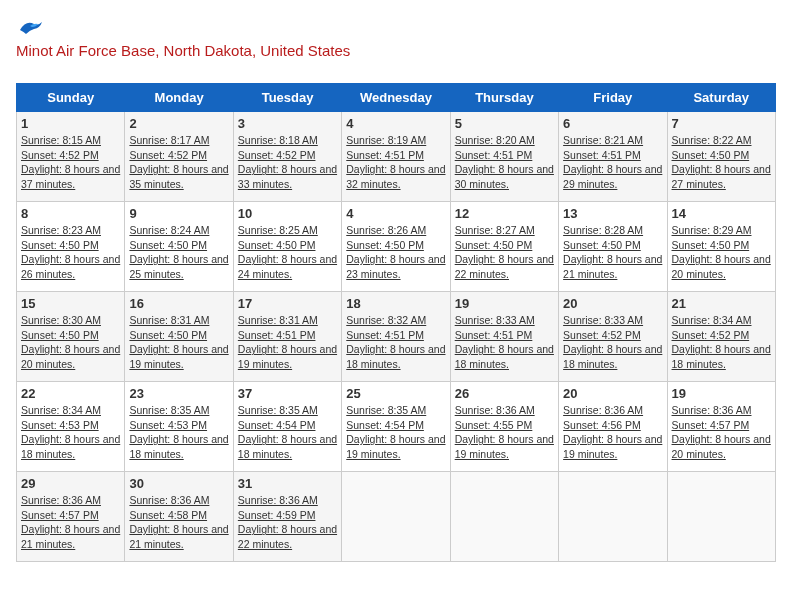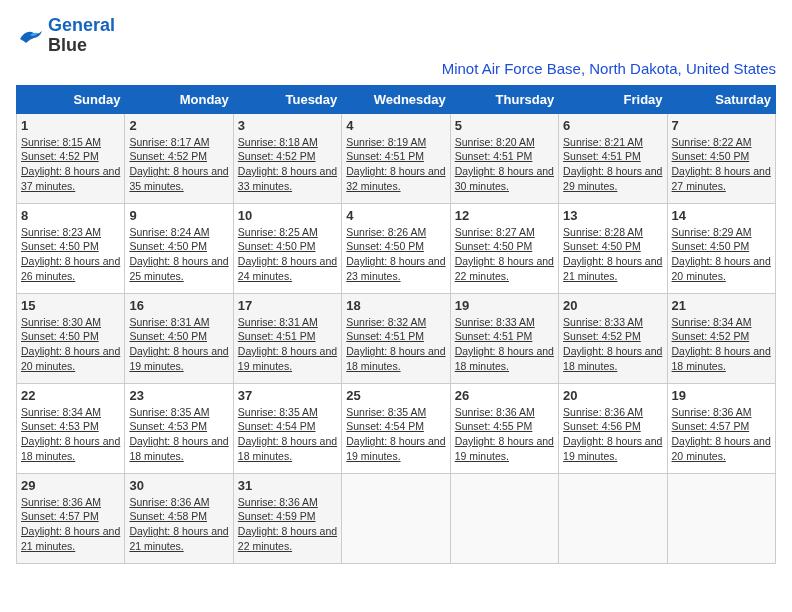--- a/index.html
+++ b/index.html
@@ -25,35 +25,35 @@
       width: 28px;
       height: 22px;
     }
     .month-title {
       font-size: 36px;
       font-weight: bold;
       color: #333;
       text-align: right;
     }
     .subtitle {
-      text-align: right;
+      text-align: left;
       font-size: 15px;
-      color: #1d4ed8;
-      margin-bottom: 8px;
+      color: #b91c1c;
+      margin-bottom: 24px;
     }
     .calendar {
       width: 100%;
       border-collapse: collapse;
       font-size: 11px;
     }
     .calendar thead th {
       background: #1565c0;
       color: #fff;
       padding: 6px 4px;
-      text-align: right;
+      text-align: center;
       font-size: 13px;
       font-weight: bold;
       border: 1px solid #1565c0;
     }
     .calendar tbody td {
       border: 1px solid #ccc;
       vertical-align: top;
       padding: 4px;
       width: calc(100% / 7);
       height: 90px;
@@ -84,26 +84,20 @@
   </style>
 </head>
 <body>
 
 <div class="header-row">
   <div class="logo">
     <svg class="logo-bird" viewBox="0 0 28 22" xmlns="http://www.w3.org/2000/svg">
       <path d="M4 14 Q10 4 18 8 Q22 10 26 6 Q24 12 18 13 Q14 14 10 18 Q8 16 4 14Z" fill="#1565c0"></path>
       <path d="M14 10 Q18 7 22 8 Q20 11 16 11Z" fill="#42a5f5"></path>
     </svg>
-    <div>
-      <div style="font-size:18px;font-weight:bold;color:#333;line-height:1.1;">
-        <span style="color:#1565c0;">General</span>
-      </div>
-      <div style="font-size:18px;font-weight:bold;color:#333;line-height:1.1;">Blue</div>
-    </div>
   </div>
 </div>
 
 <div class="subtitle">Minot Air Force Base, North Dakota, United States</div>
 
 <table class="calendar">
   <thead>
     <tr id="header-row">
         <th>Sunday</th>
         <th>Monday</th>

